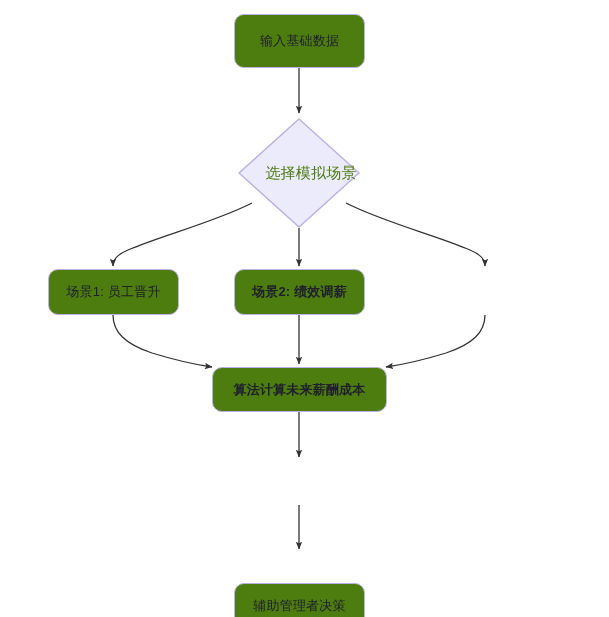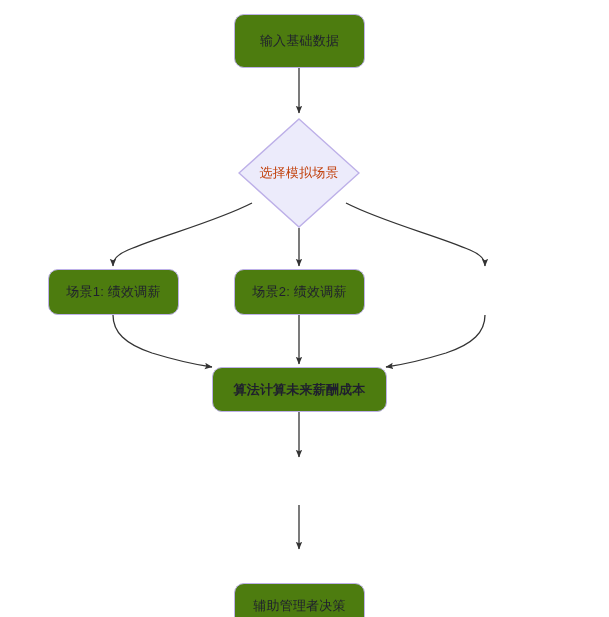--- a/index.html
+++ b/index.html
@@ -20,23 +20,23 @@
     display:flex;align-items:center;justify-content:center;
     color:#1f1f2e;
     font-size:13px;
     line-height:1.2;
     white-space:nowrap;
     letter-spacing:0.2px;
   }
   .diamond-wrap{position:absolute;}
   .diamond-shape{position:absolute;left:0;top:0;width:100%;height:100%;}
   .diamond-label{
-    position:absolute;left:0;top:0;width:100%;height:100%;
+    position:absolute;left:12px;top:0;width:100%;height:100%;
     display:flex;align-items:center;justify-content:center;
-    color:#c2410c;font-size:13px;white-space:nowrap;letter-spacing:0.2px;
+    color:#4d7c0f;font-size:15px;white-space:nowrap;letter-spacing:0.2px;
   }
 </style>
 </head>
 <body>
 
 <div id="canvas">
 
   <svg class="edges" viewBox="0 0 609 617" xmlns="http://www.w3.org/2000/svg">
     <defs>
       <marker id="arrowhead" markerWidth="9" markerHeight="9" refX="7.2" refY="3.4" orient="auto" markerUnits="userSpaceOnUse">
@@ -68,24 +68,24 @@
   </div>
 
   <div class="diamond-wrap" style="left:238px;top:118px;width:122px;height:110px;">
     <svg class="diamond-shape" viewBox="0 0 122 110" preserveAspectRatio="none">
       <polygon points="61,1 121,55 61,109 1,55" fill="#ECEBFB" stroke="#BDB0E8" stroke-width="1.4"></polygon>
     </svg>
     <div class="diamond-label">选择模拟场景</div>
   </div>
 
   <div class="node" style="left:48px;top:269px;width:131px;height:46px;">
-    <span>场景1: 绩效调薪</span>
+    <span>场景1: 员工晋升</span>
   </div>
 
-  <div class="node" style="left:234px;top:269px;width:131px;height:46px;">
+  <div class="node" style="left:234px;top:269px;width:131px;height:46px;font-weight:bold;">
     <span>场景2: 绩效调薪</span>
   </div>
 
 
   <div class="node" style="left:212px;top:367px;width:175px;height:45px;font-weight:bold;">
     <span>算法计算未来薪酬成本</span>
   </div>
 
 
   <div class="node" style="left:234px;top:551px;width:131px;height:46px;margin-top:32px;">

